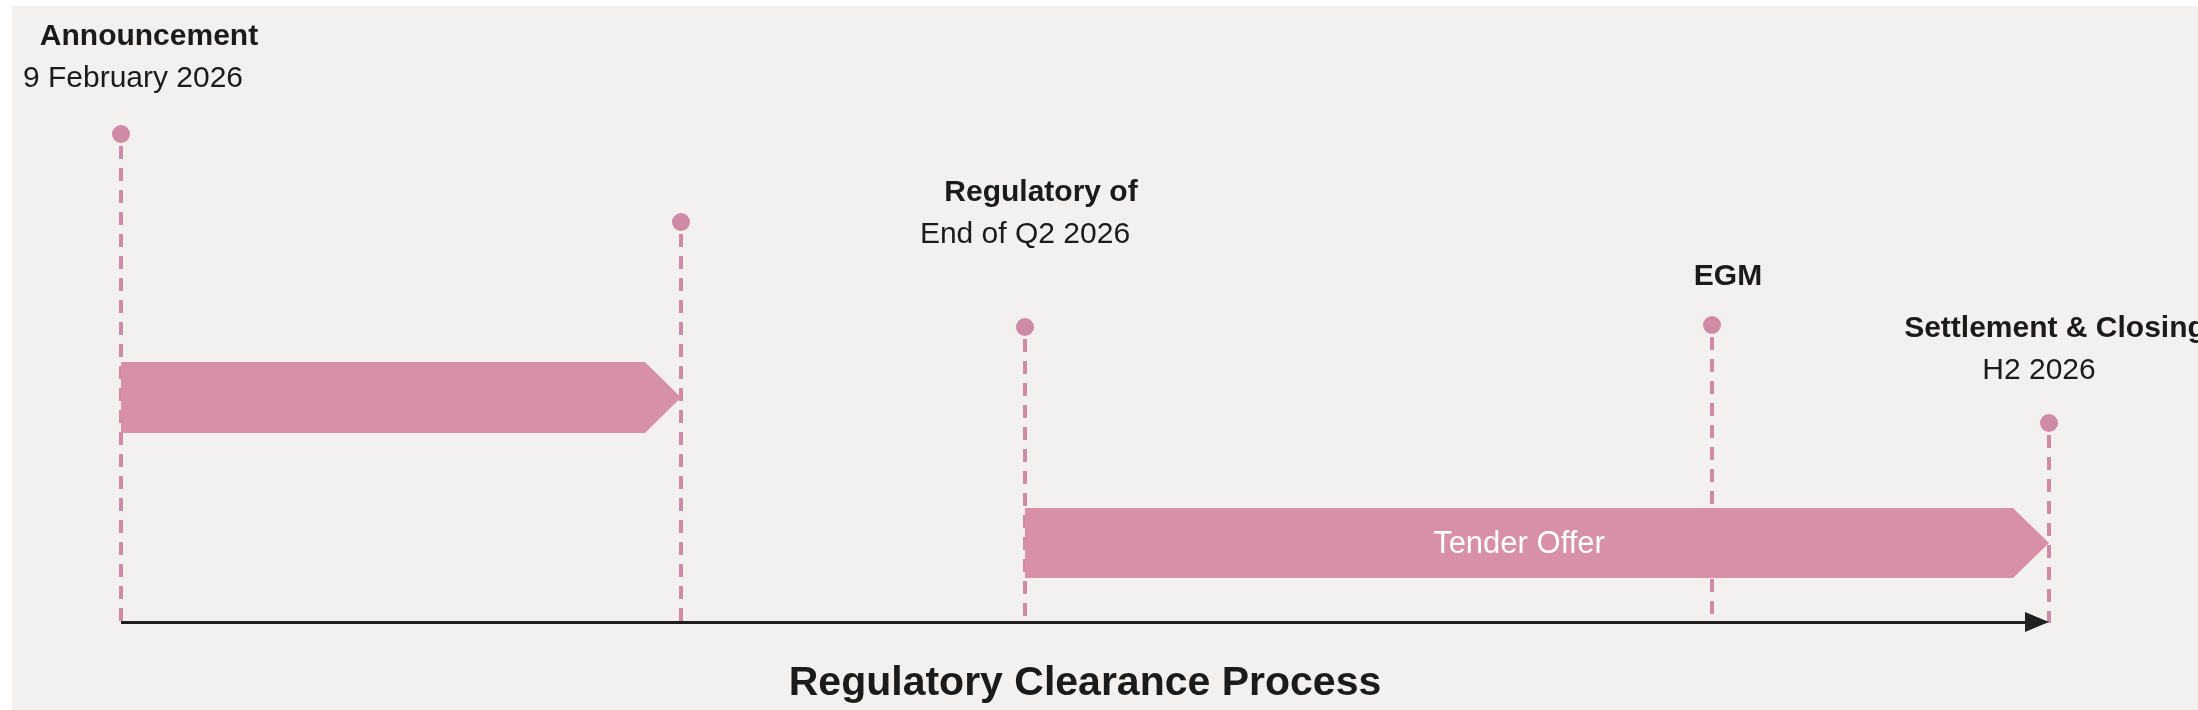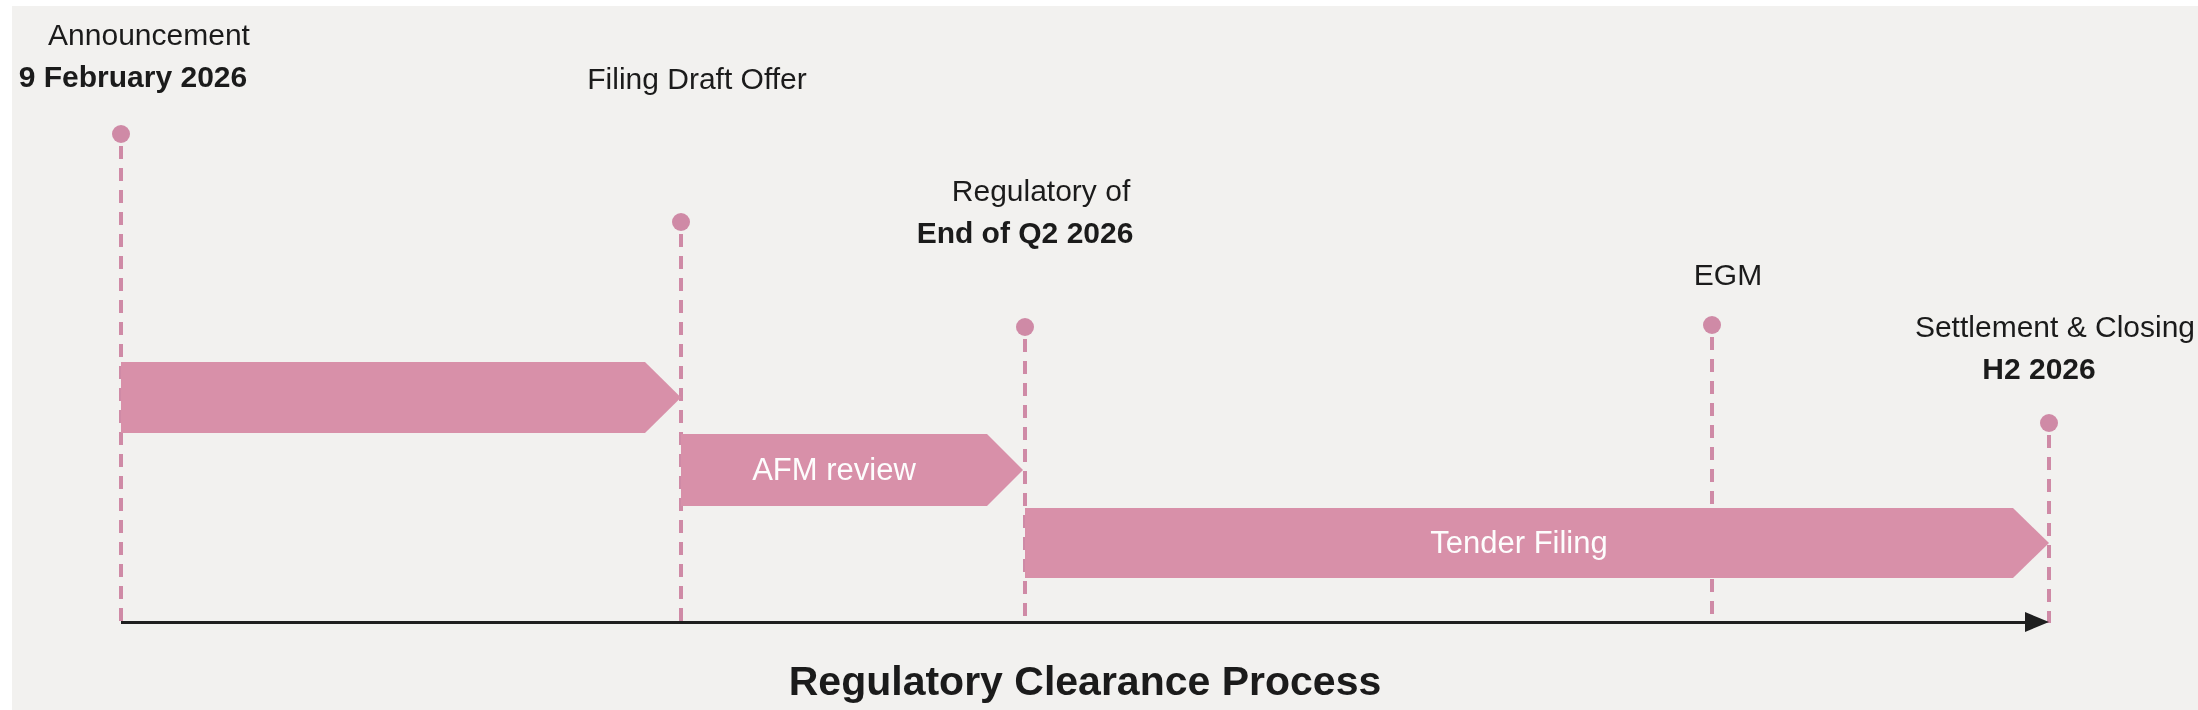--- a/index.html
+++ b/index.html
@@ -15,22 +15,22 @@
     position:absolute;left:12px;top:6px;right:0;bottom:0;
     background:#f2f1ef;
   }
   
   .ms-label{
     position:absolute;
     text-align:center;
     line-height:42px;
     font-size:30px;
   }
-  .ms-title{font-weight:normal;margin-left:32px;}
-  .ms-date{font-weight:bold;}
+  .ms-title{font-weight:bold;margin-left:32px;}
+  .ms-date{font-weight:normal;}
   .lbl-1{left:0px;   top:14px;  width:266px;}
   .lbl-2{left:471px; top:58px;  width:420px;}
   .lbl-3{left:845px; top:170px; width:360px;}
   .lbl-4{left:1612px;top:254px; width:200px;}
   .lbl-5{left:1858px;top:306px; width:362px;}
   
   .dot{
     position:absolute;width:18px;height:18px;border-radius:50%;
     background:#cf8aa6;
   }
@@ -85,21 +85,20 @@
   <div class="bg-panel"></div>
 
   <div class="ms-label lbl-1">
     <div class="ms-title">Announcement</div>
     <div class="ms-date">9 February 2026</div>
   </div>
   <div class="dot dot-1"></div>
   <div class="vline vline-1"></div>
 
   <div class="ms-label lbl-2">
-    <div class="ms-title">Filing Draft Offer</div>
   </div>
   <div class="dot dot-2"></div>
   <div class="vline vline-2"></div>
 
   <div class="ms-label lbl-3">
     <div class="ms-title">Regulatory of</div>
     <div class="ms-date">End of Q2 2026</div>
   </div>
   <div class="dot dot-3"></div>
   <div class="vline vline-3"></div>
@@ -113,23 +112,20 @@
   <div class="ms-label lbl-5">
     <div class="ms-title">Settlement &amp; Closing</div>
     <div class="ms-date">H2 2026</div>
   </div>
   <div class="dot dot-5"></div>
   <div class="vline vline-5"></div>
 
   <div class="bar bar-1">
     <span></span>
   </div>
-  <div class="bar bar-2">
-    <span>AFM review</span>
-  </div>
   <div class="bar bar-3">
-    <span>Tender Filing</span>
+    <span>Tender Offer</span>
   </div>
 
   <div class="axis-line"></div>
   <div class="axis-arrowhead"></div>
   <div class="axis-title">Regulatory Clearance Process</div>
 </div>
 
 </body></html>

